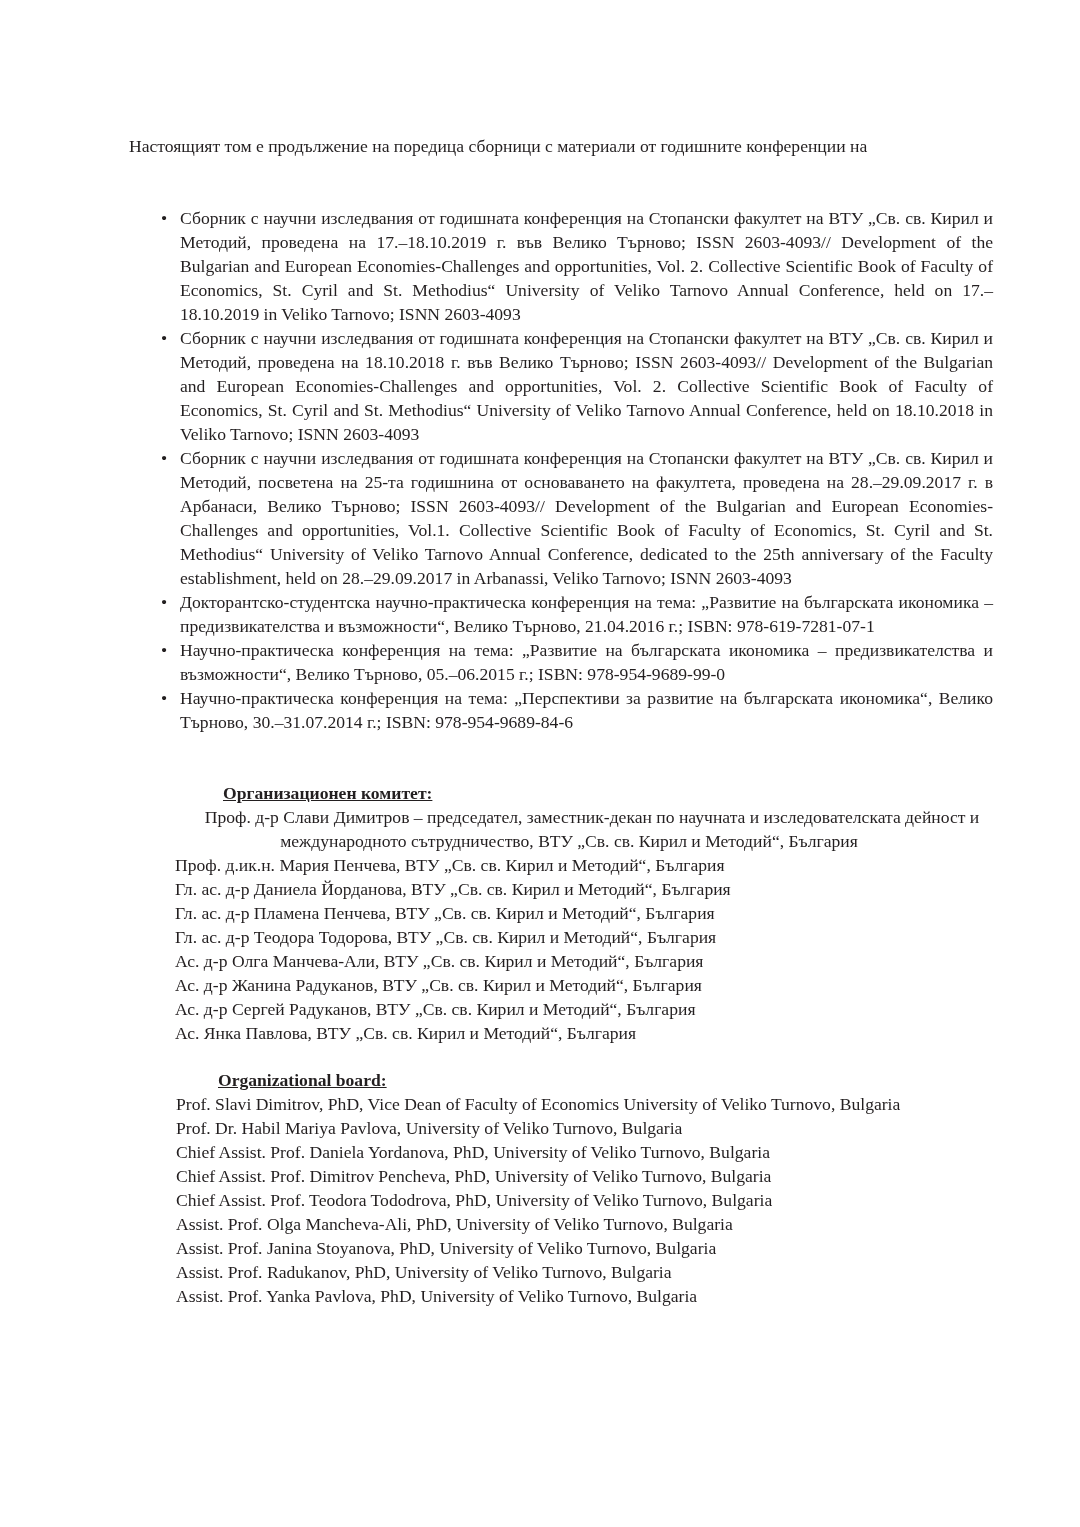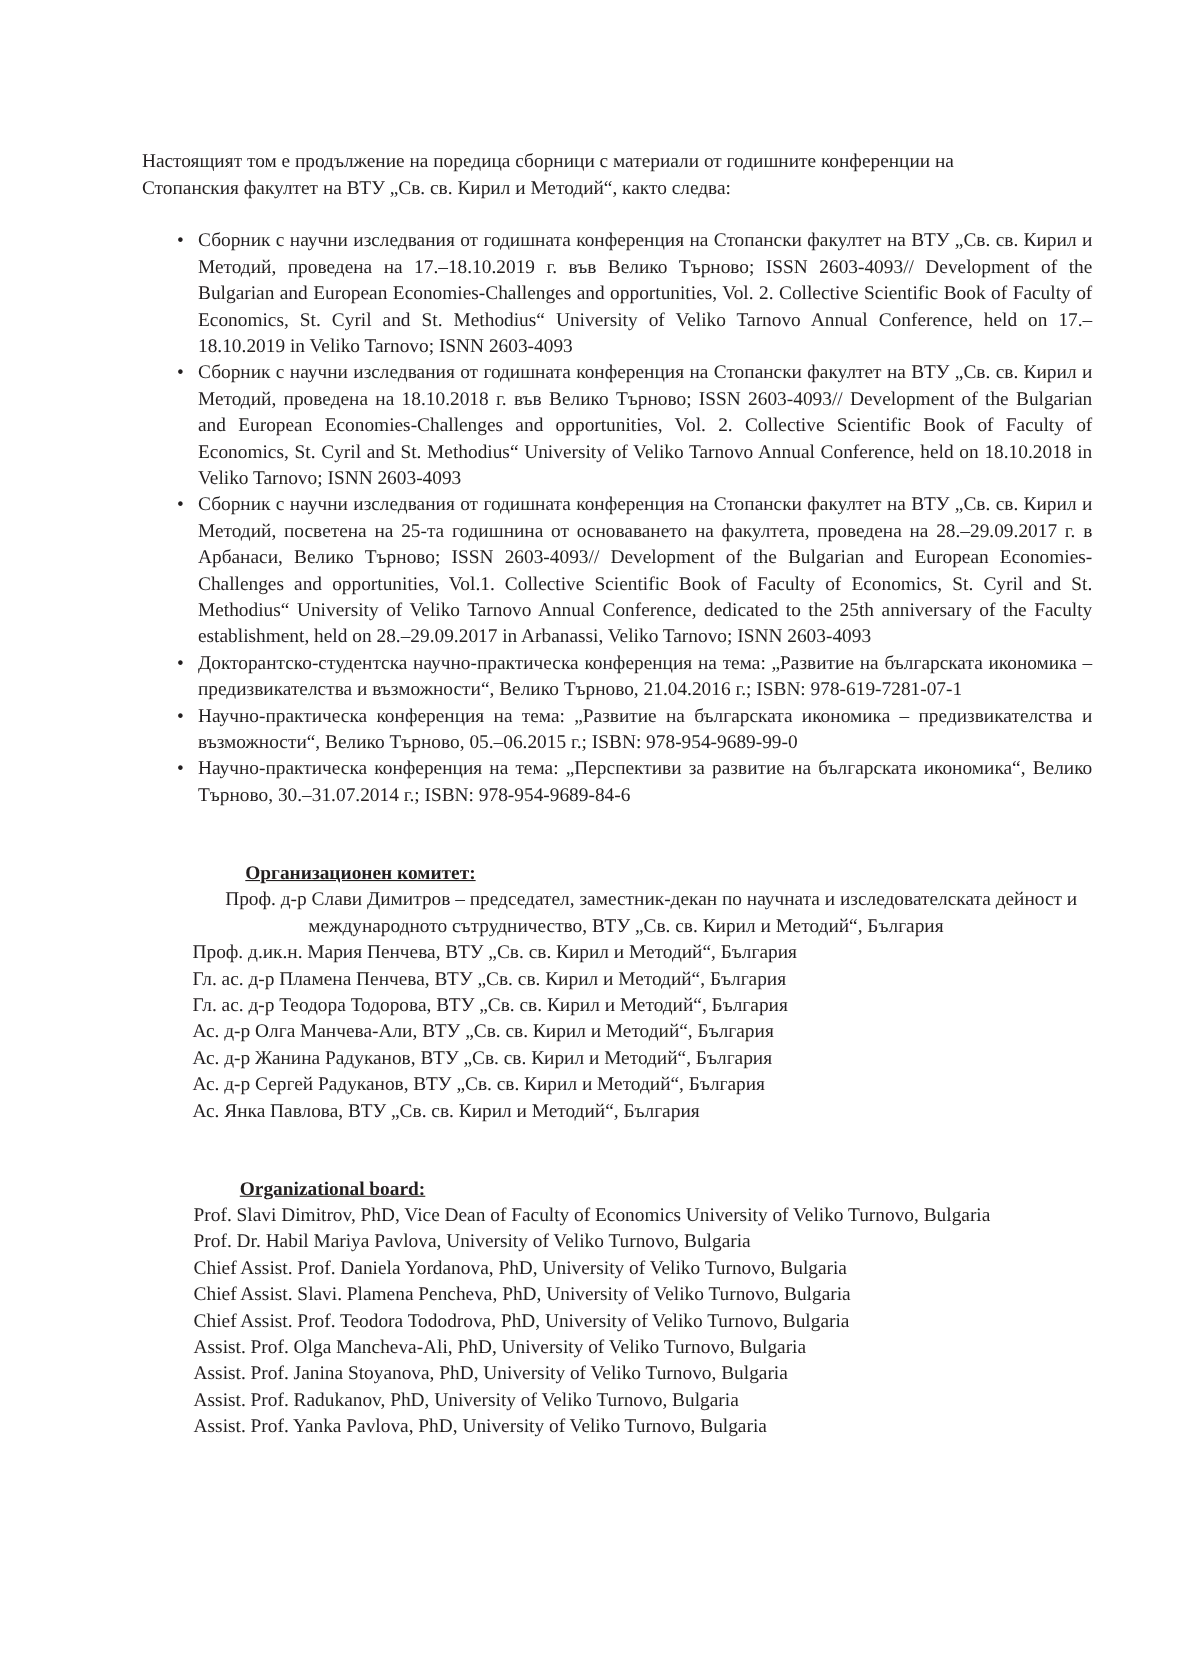--- a/index.html
+++ b/index.html
@@ -23,50 +23,50 @@
     .en-heading { padding-left: 42px; }
     .en-line { margin: 0; white-space: nowrap; }
   </style>
 </head>
 <body>
 
 <div class="page">
 
   <div class="intro">
     <p>Настоящият том е продължение на поредица сборници с материали от годишните конференции на</p>
-    <p>Стопанския факултет на ВТУ „Св. св. Кирил и Методий“, както следва:</p>
   </div>
 
   <ul class="pubs">
     <li><span class="bullet">•</span><span>Сборник с научни изследвания от годишната конференция на Стопански факултет на ВТУ „Св. св. Кирил и Методий, проведена на 17.–18.10.2019 г. във Велико Търново; ISSN 2603-4093// Development of the Bulgarian and European Economies-Challenges and opportunities, Vol. 2. Collective Scientific Book of Faculty of Economics, St. Cyril and St. Methodius“ University of Veliko Tarnovo Annual Conference, held on 17.–18.10.2019 in Veliko Tarnovo; ISNN 2603-4093</span></li>
     <li><span class="bullet">•</span><span>Сборник с научни изследвания от годишната конференция на Стопански факултет на ВТУ „Св. св. Кирил и Методий, проведена на 18.10.2018 г. във Велико Търново; ISSN 2603-4093// Development of the Bulgarian and European Economies-Challenges and opportunities, Vol. 2. Collective Scientific Book of Faculty of Economics, St. Cyril and St. Methodius“ University of Veliko Tarnovo Annual Conference, held on 18.10.2018 in Veliko Tarnovo; ISNN 2603-4093</span></li>
     <li><span class="bullet">•</span><span>Сборник с научни изследвания от годишната конференция на Стопански факултет на ВТУ „Св. св. Кирил и Методий, посветена на 25-та годишнина от основаването на факултета, проведена на 28.–29.09.2017 г. в Арбанаси, Велико Търново; ISSN 2603-4093// Development of the Bulgarian and European Economies-Challenges and opportunities, Vol.1. Collective Scientific Book of Faculty of Economics, St. Cyril and St. Methodius“ University of Veliko Tarnovo Annual Conference, dedicated to the 25th anniversary of the Faculty establishment, held on 28.–29.09.2017 in Arbanassi, Veliko Tarnovo; ISNN 2603-4093</span></li>
     <li><span class="bullet">•</span><span>Докторантско-студентска научно-практическа конференция на тема: „Развитие на българската икономика – предизвикателства и възможности“, Велико Търново, 21.04.2016 г.; ISBN: 978-619-7281-07-1</span></li>
     <li><span class="bullet">•</span><span>Научно-практическа конференция на тема: „Развитие на българската икономика – предизвикателства и възможности“, Велико Търново, 05.–06.2015 г.; ISBN: 978-954-9689-99-0</span></li>
     <li><span class="bullet">•</span><span>Научно-практическа конференция на тема: „Перспективи за развитие на българската икономика“, Велико Търново, 30.–31.07.2014 г.; ISBN: 978-954-9689-84-6</span></li>
   </ul>
 
   <div class="committee-bg">
     <p class="heading bg-heading">Организационен комитет:</p>
     <p class="bg-first">Проф. д-р Слави Димитров – председател, заместник-декан по научната и изследователската дейност и международното сътрудничество, ВТУ „Св. св. Кирил и Методий“, България</p>
     <p class="bg-line">Проф. д.ик.н. Мария Пенчева, ВТУ „Св. св. Кирил и Методий“, България</p>
+    <p class="bg-line">Гл. ас. д-р Даниела Йорданова, ВТУ „Св. св. Кирил и Методий“, България</p>
     <p class="bg-line">Гл. ас. д-р Пламена Пенчева, ВТУ „Св. св. Кирил и Методий“, България</p>
     <p class="bg-line">Гл. ас. д-р Теодора Тодорова, ВТУ „Св. св. Кирил и Методий“, България</p>
     <p class="bg-line">Ас. д-р Олга Манчева-Али, ВТУ „Св. св. Кирил и Методий“, България</p>
     <p class="bg-line">Ас. д-р Жанина Радуканов, ВТУ „Св. св. Кирил и Методий“, България</p>
     <p class="bg-line">Ас. д-р Сергей Радуканов, ВТУ „Св. св. Кирил и Методий“, България</p>
     <p class="bg-line">Ас. Янка Павлова, ВТУ „Св. св. Кирил и Методий“, България</p>
   </div>
 
   <div class="committee-en">
     <p class="heading en-heading">Organizational board:</p>
     <p class="en-line">Prof. Slavi Dimitrov, PhD, Vice Dean of Faculty of Economics University of Veliko Turnovo, Bulgaria</p>
     <p class="en-line">Prof. Dr. Habil Mariya Pavlova, University of Veliko Turnovo, Bulgaria</p>
     <p class="en-line">Chief Assist. Prof. Daniela Yordanova, PhD, University of Veliko Turnovo, Bulgaria</p>
-    <p class="en-line">Chief Assist. Slavi. Plamena Pencheva, PhD, University of Veliko Turnovo, Bulgaria</p>
+    <p class="en-line">Chief Assist. Prof. Dimitrov Pencheva, PhD, University of Veliko Turnovo, Bulgaria</p>
     <p class="en-line">Chief Assist. Prof. Teodora Tododrova, PhD, University of Veliko Turnovo, Bulgaria</p>
     <p class="en-line">Assist. Prof. Olga Mancheva-Ali, PhD, University of Veliko Turnovo, Bulgaria</p>
     <p class="en-line">Assist. Prof. Janina Stoyanova, PhD, University of Veliko Turnovo, Bulgaria</p>
     <p class="en-line">Assist. Prof. Radukanov, PhD, University of Veliko Turnovo, Bulgaria</p>
     <p class="en-line">Assist. Prof. Yanka Pavlova, PhD, University of Veliko Turnovo, Bulgaria</p>
   </div>
 
 </div>
 
 </body></html>

